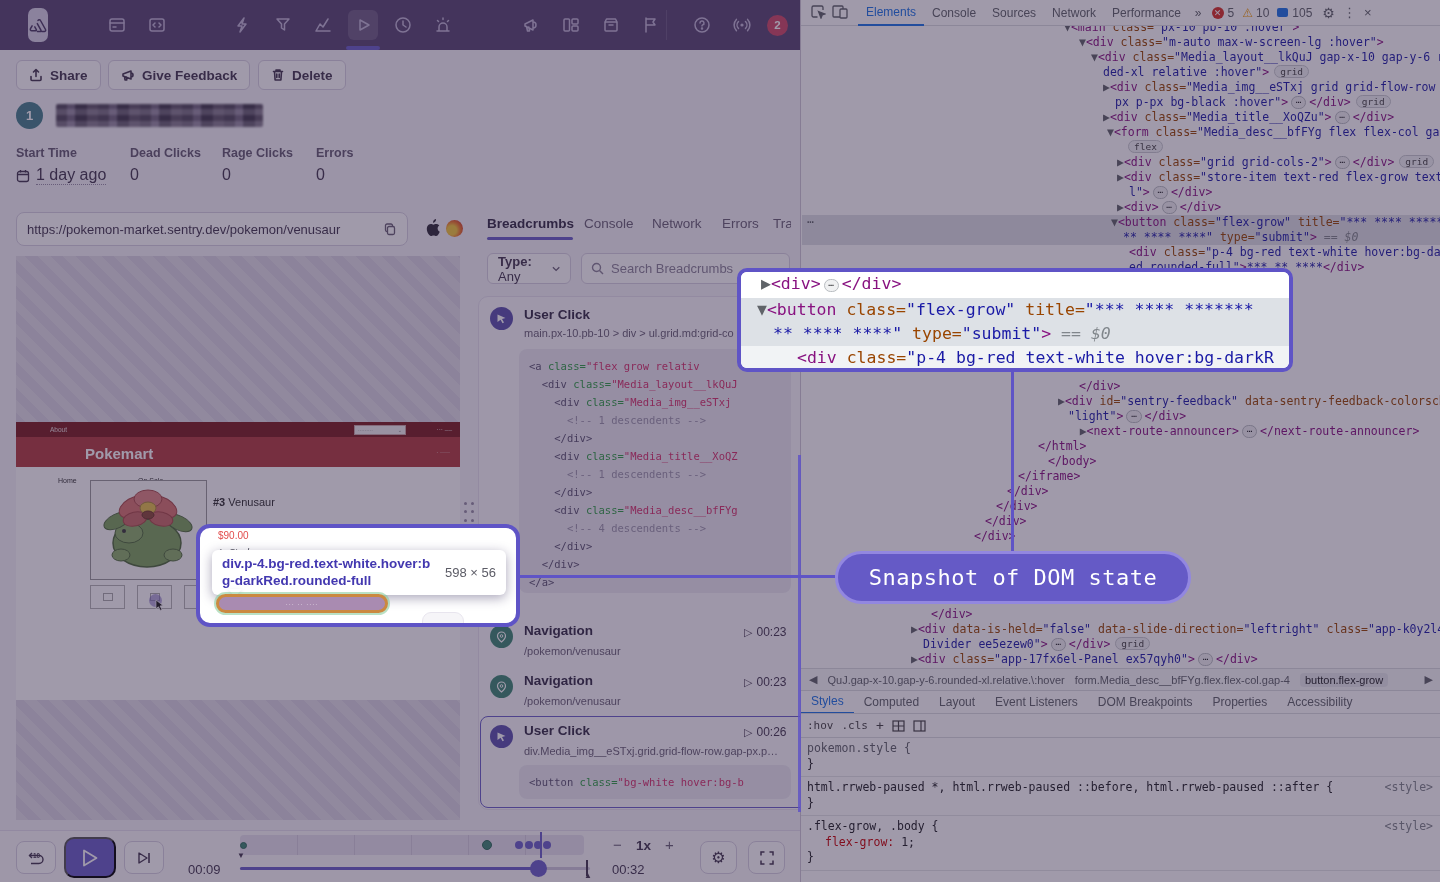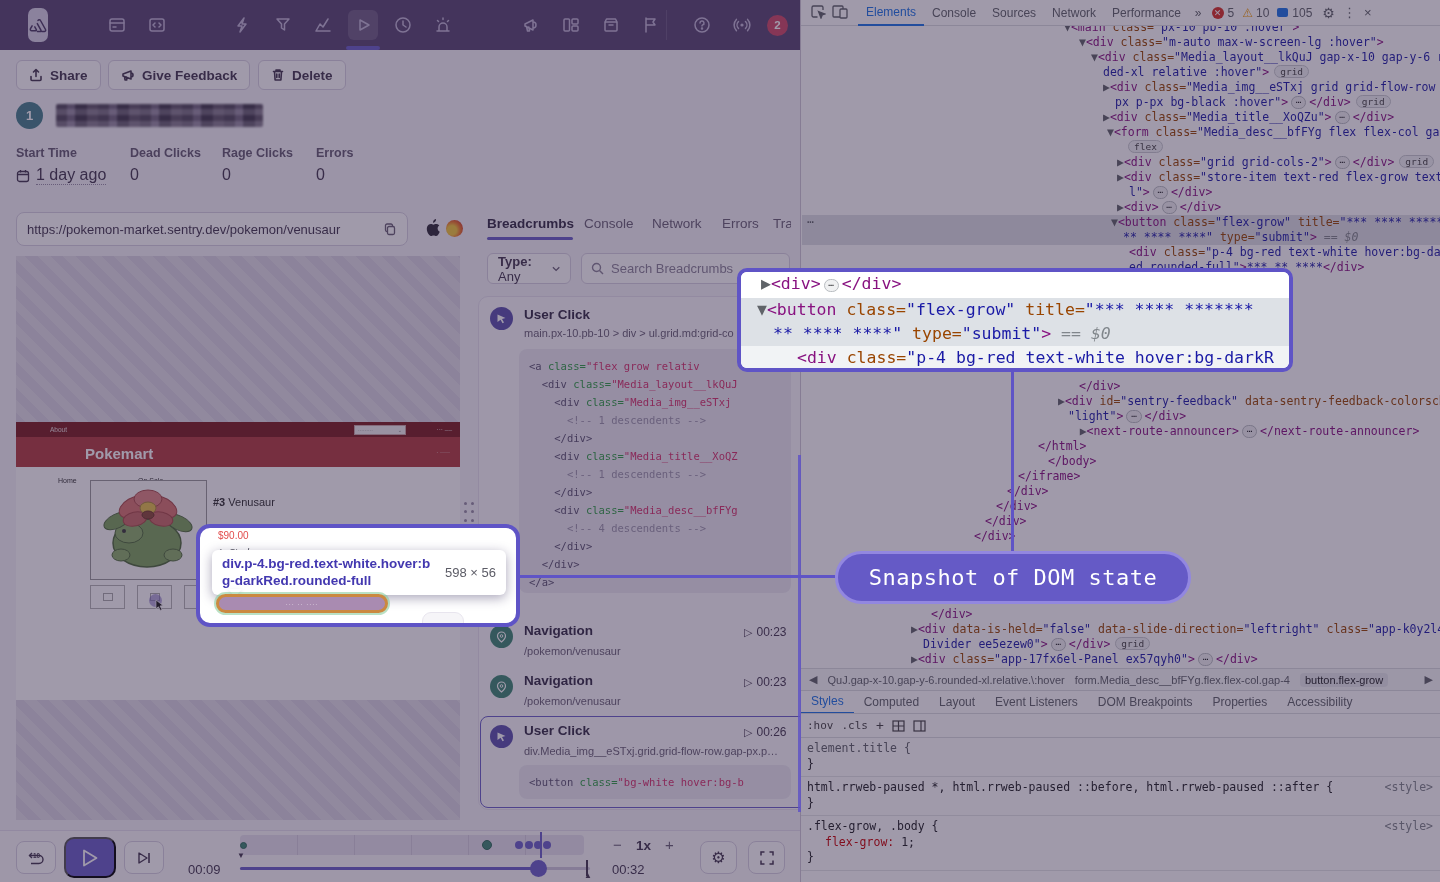--- a/index.html
+++ b/index.html
@@ -573,21 +573,21 @@
           <rect x="1" y="1" width="11" height="10"></rect>
           <path d="M1 6h11M6.5 1v10"></path>
         </svg>
       <svg width="13" height="12" viewBox="0 0 13 12" style="stroke:#444;fill:none;stroke-width:1.2;">
           <rect x="1" y="1" width="11" height="10"></rect>
           <path d="M8 1v10"></path>
         </svg>
     </div>
     <div id="dt-rules">
         <div class="rule">
-          <div class="dimsel">element.title {</div>
+          <div class="dimsel">pokemon.style {</div>
           <div>}</div>
         </div>
         <div class="rule">
           <div>html.rrweb-paused *, html.rrweb-paused ::before, html.rrweb-paused ::after {</div>
           <div>}</div>
           <span class="lnk">&lt;style&gt;</span>
         </div>
         <div class="rule">
           <div>.flex-grow, .body {</div>
           <div style="padding-left: 18px;"><span class="prop">flex-grow: </span><span>1;</span></div>

